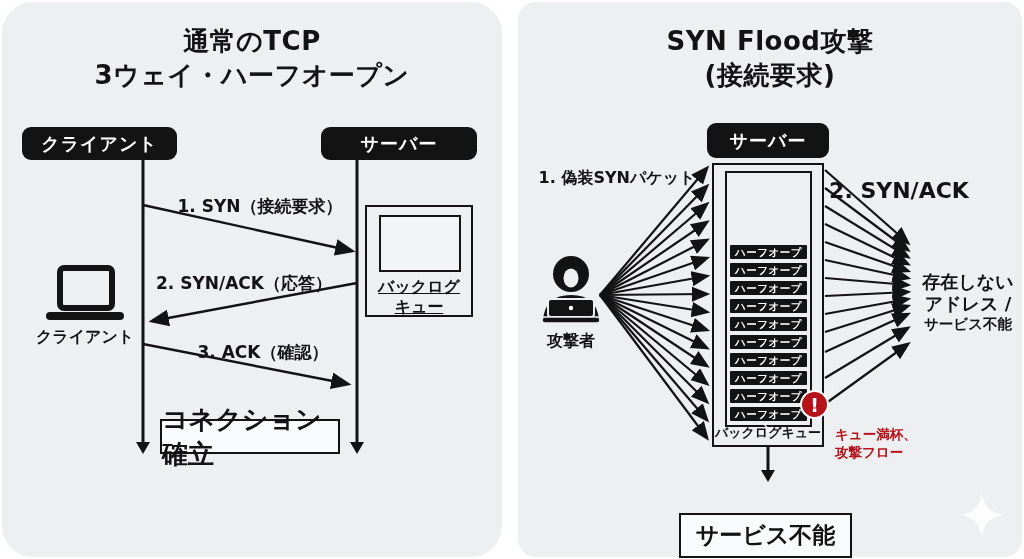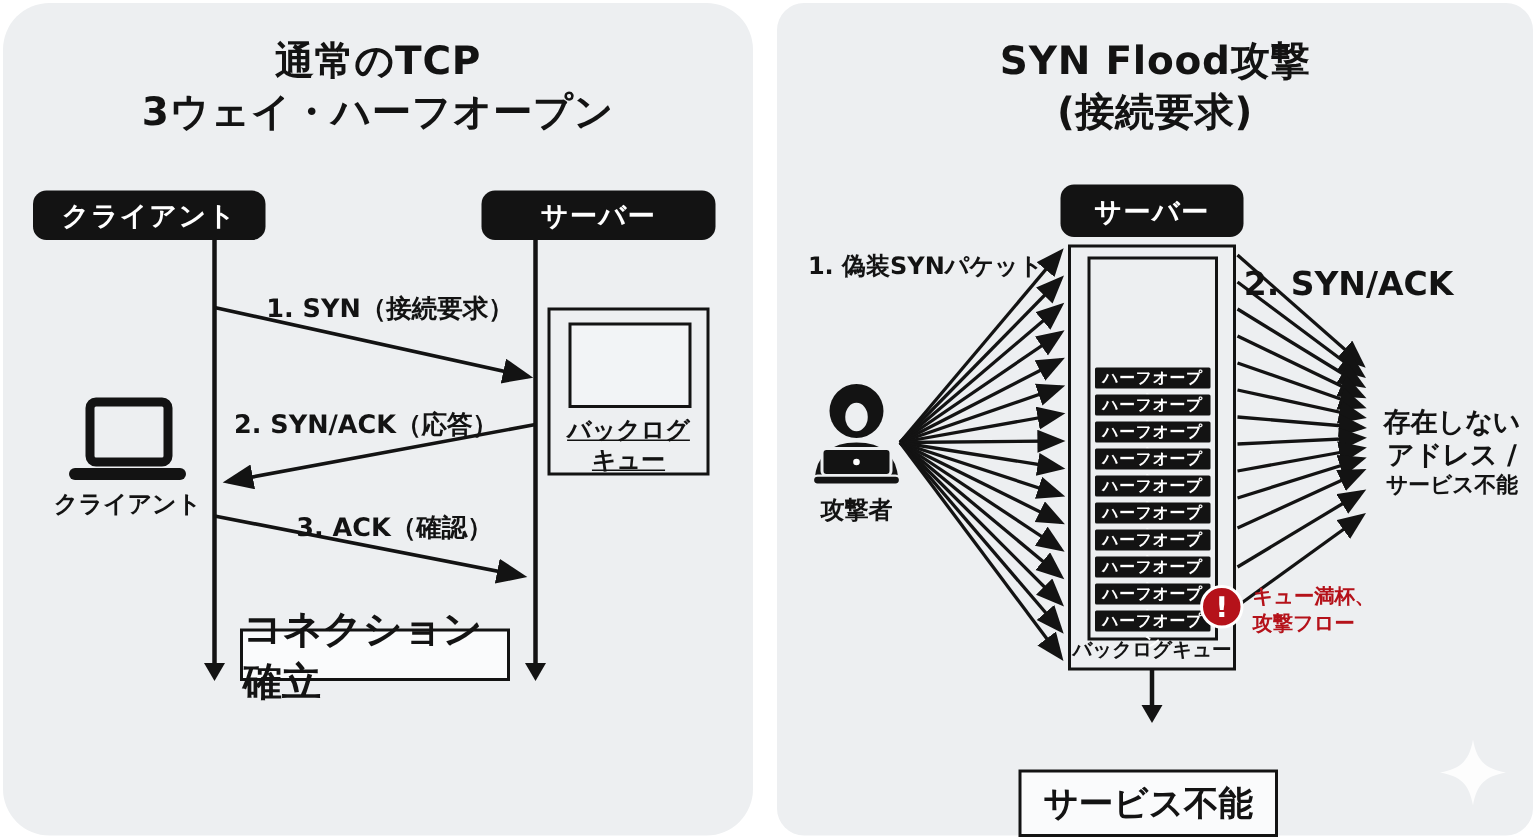--- a/index.html
+++ b/index.html
@@ -16,21 +16,21 @@
   .caption { font-weight:800; font-size:16px; color:#131313; text-align:center; }
   .backlog-outer { border:2.5px solid #131313; }
   .backlog-inner { border:2.5px solid #131313; background:#f2f4f6; }
   .backlog-text { font-weight:800; font-size:16px; line-height:20px; color:#131313; text-align:center; }
   .result-box { border:2.5px solid #131313; background:#fafbfc; display:flex; align-items:center; justify-content:center; font-weight:800; color:#131313; }
   .queue-outer { border:2.5px solid #131313; }
   .queue-inner { border:2.5px solid #131313; display:flex; flex-direction:column; justify-content:flex-end; gap:4px; padding:0 3px 4px 3px; }
   .queue-bar { height:14px; background:#131313; color:#ffffff; font-size:10.5px; font-weight:700; line-height:14px; text-align:center; letter-spacing:0.5px; border-radius:1px; }
   .queue-caption { width:100%; text-align:center; font-weight:800; font-size:13px; color:#131313; }
   .warn-circle { width:29px; height:29px; border-radius:50%; background:#b5121a; border:2px solid #ffffff; color:#ffffff; font-weight:800; font-size:19px; display:flex; align-items:center; justify-content:center; }
-  .warn-text { color:#b5121a; font-weight:800; font-size:13.5px; line-height:18px; }
+  .warn-text { color:#b5121a; font-weight:800; font-size:13.5px; line-height:18px;margin-top:36px; }
   .dest-text { text-align:center; font-weight:800; color:#131313; }
   .dest-text .l1 { font-size:18px; line-height:22px; }
   .dest-text .l2 { font-size:18px; line-height:22px; }
   .dest-text .l3 { font-size:14.5px; line-height:19px; }
   svg.layer { position:absolute; left:0; top:0; pointer-events:none; }
 </style>
 </head>
 <body>
 
 <div id="canvas">

